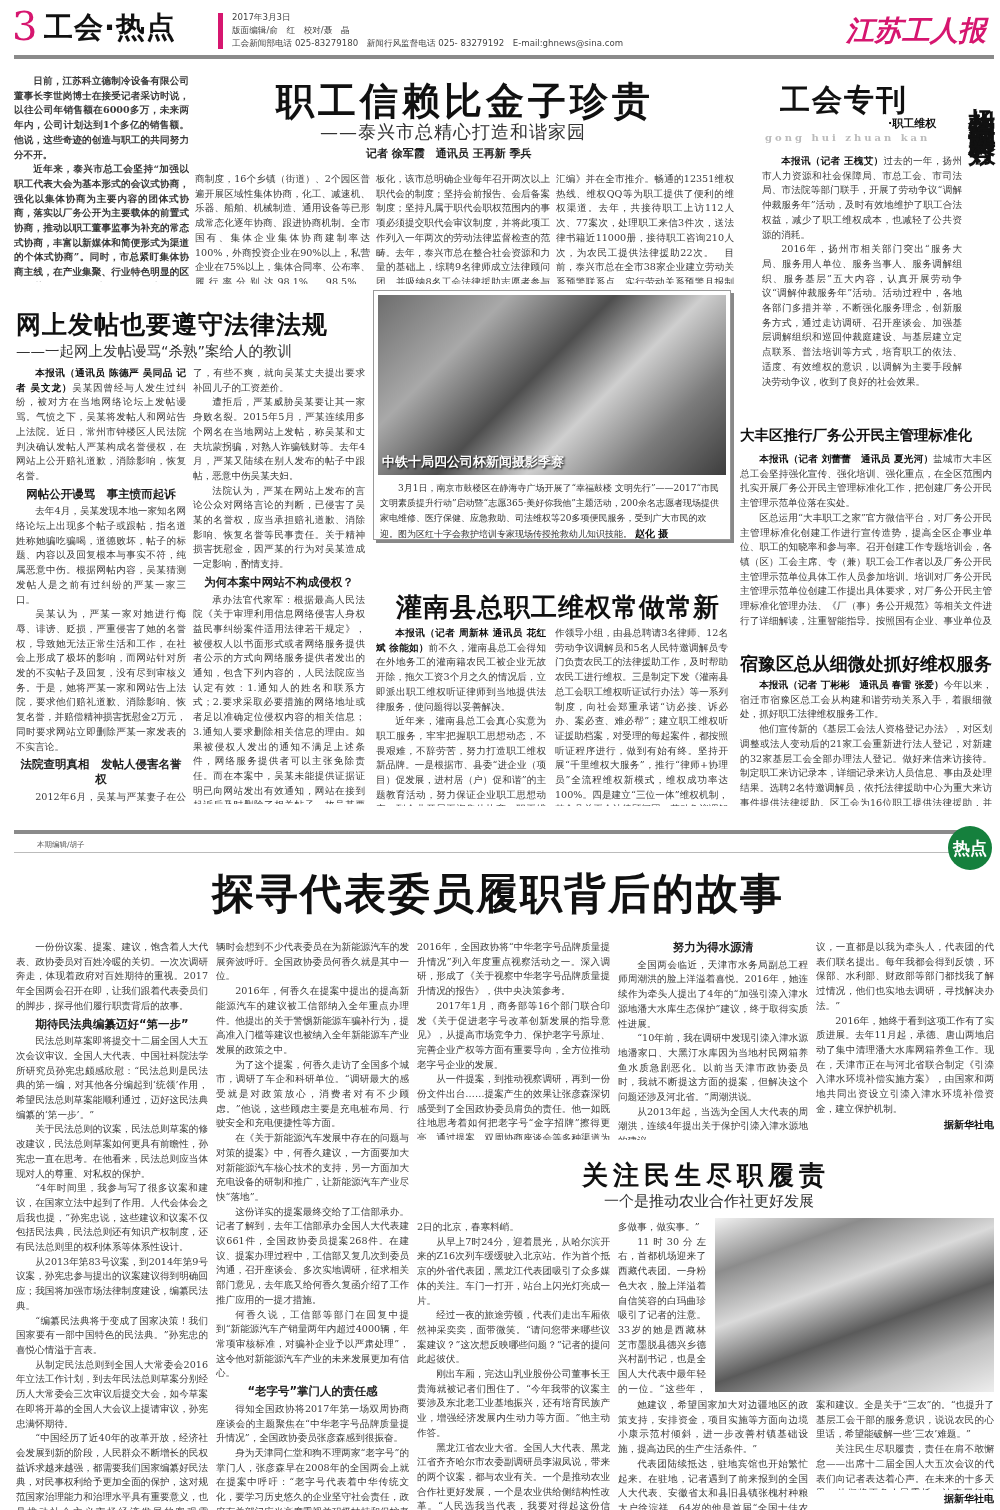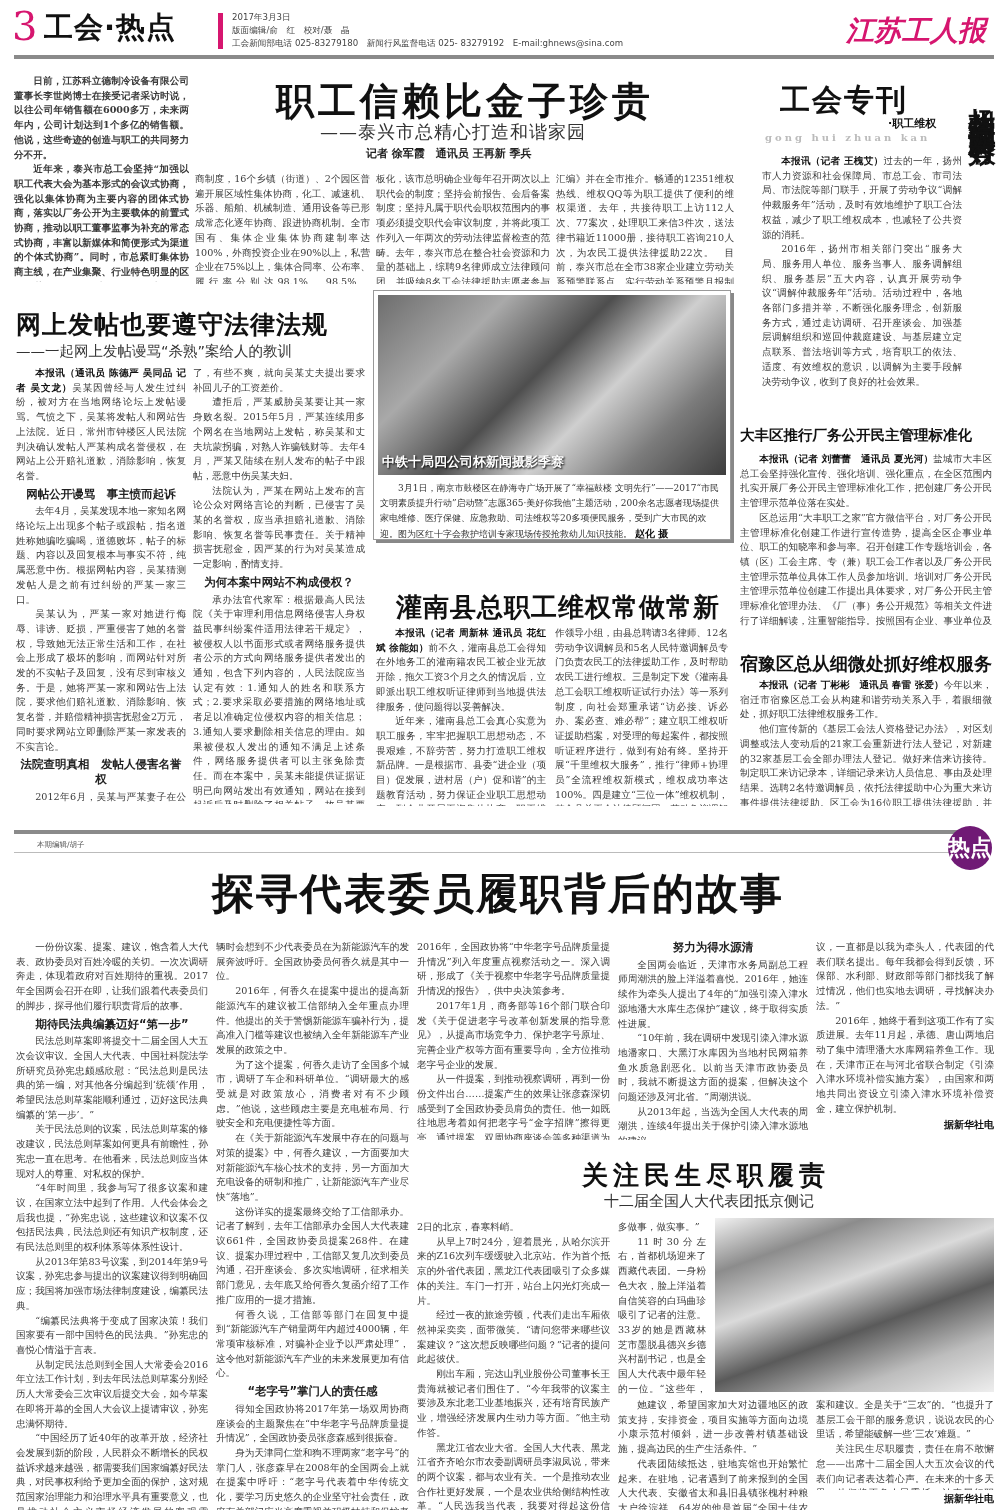--- a/index.html
+++ b/index.html
@@ -12,21 +12,21 @@
   .subhead { font-family: "DejaVu Sans", "Liberation Sans", sans-serif; font-weight: bold; font-size: 11.5px; color: #222; text-align: center; margin: 3px 0 3px; text-indent: 0 !important; }
   .rule { background: #8a8a8a; }
   .pagenum { color: #d6166f; font-family: "DejaVu Serif", serif; font-size: 40px; line-height: 40px; }
   .section-title { font-family: "DejaVu Sans", sans-serif; font-weight: bold; font-size: 29px; color: #111; letter-spacing: 1px; }
   .pink-bar { background: #d6166f; }
   .meta { font-family: "DejaVu Sans", sans-serif; font-size: 8.6px; color: #444; line-height: 13px; }
   .logo { color: #d6166f; font-family: "DejaVu Serif", serif; font-style: italic; font-weight: bold; font-size: 28px; }
   .photo { background: linear-gradient(135deg,#6d6d6d 0%,#a9a9a9 25%,#4e4e4e 45%,#cfcfcf 62%,#7b7b7b 80%,#3d3d3d 100%); overflow: hidden; }
   .photo-caption-overlay { position: absolute; left: 4px; bottom: 4px; font-family: "DejaVu Sans", sans-serif; font-weight: bold; font-size: 13px; color: #fff; text-shadow: 1px 1px 2px #000; }
   .caption { font-size: 9px; line-height: 15px; color: #333; }
-  .hot-badge { background: #701a75; color: #fff; border-radius: 50%; font-family: "DejaVu Sans", sans-serif; font-weight: bold; font-size: 22px; display: flex; align-items: center; justify-content: center; }
+  .hot-badge { background: #15803d; color: #fff; border-radius: 50%; font-family: "DejaVu Sans", sans-serif; font-weight: bold; font-size: 17px; display: flex; align-items: center; justify-content: center; }
   .vert-title { font-family: "DejaVu Sans", sans-serif; font-weight: bold; font-size: 27px; color: #111; writing-mode: vertical-rl; letter-spacing: 3px; }
   .credit { text-align: right; font-family: "DejaVu Sans", sans-serif; font-weight: bold; font-size: 10px; color: #111; }
   .photo-frame { border: 1px solid #999; box-shadow: 3px 3px 0 #888; background: #fff; }
 </style>
 </head>
 <body>
 
 <div class="abs pagenum" style="left:12px;top:6px;">3</div>
 <div class="abs section-title" style="left:44px;top:8px;">工会·热点</div>
 <div class="abs pink-bar" style="left:218px;top:13px;width:5px;height:36px;"></div>
@@ -162,21 +162,21 @@
 </div>
 
 <div class="abs body-text" style="left:816px;top:940px;width:178px;height:178px;">
   <p style="text-indent:0">议，一直都是以我为牵头人，代表团的代表们联名提出。每年我都会得到反馈，环保部、水利部、财政部等部门都找我了解过情况，他们也实地去调研，寻找解决办法。”</p>
   <p>2016年，她终于看到这项工作有了实质进展。去年11月起，承德、唐山两地启动了集中清理潘大水库网箱养鱼工作。现在，天津市正在与河北省联合制定《引滦入津水环境补偿实施方案》，由国家和两地共同出资设立引滦入津水环境补偿资金，建立保护机制。</p>
   <p>“这个事情涉及天津、河北两地的众多人口，出台方案的确还需要一些时间，这就需要我们人大代表不断地把人民的心声传递给国家。”看到如今的变化，周潮洪很激动：“作为全国人大代表，为老百姓做点实在的事情，这是我应尽的职责。”</p>
 </div>
 <div class="abs credit" style="left:816px;top:1118px;width:178px;">据新华社电</div>
 
 <div class="abs hd-sans" style="left:582px;top:1158px;font-size:26px;letter-spacing:5px;">关注民生尽职履责</div>
-<div class="abs" style="left:604px;top:1192px;font-family:'DejaVu Sans',sans-serif;font-size:15px;color:#333;">十二届全国人大代表团抵京侧记</div>
+<div class="abs" style="left:604px;top:1192px;font-family:'DejaVu Sans',sans-serif;font-size:15px;color:#333;">一个是推动农业合作社更好发展</div>
 
 <div class="abs body-text" style="left:417px;top:1220px;width:193px;height:290px;">
   <p style="text-indent:0">2日的北京，春寒料峭。</p>
   <p>从早上7时24分，迎着晨光，从哈尔滨开来的Z16次列车缓缓驶入北京站。作为首个抵京的外省代表团，黑龙江代表团吸引了众多媒体的关注。车门一打开，站台上闪光灯亮成一片。</p>
   <p>经过一夜的旅途劳顿，代表们走出车厢依然神采奕奕，面带微笑。“请问您带来哪些议案建议？”这次想反映哪些问题？”记者的提问此起彼伏。</p>
   <p>刚出车厢，完达山乳业股份公司董事长王贵海就被记者们围住了。“今年我带的议案主要涉及东北老工业基地振兴，还有培育民族产业，增强经济发展内生动力等方面。”他主动作答。</p>
   <p>黑龙江省农业大省。全国人大代表、黑龙江省齐齐哈尔市农委副调研员李淑凤说，带来的两个议案，都与农业有关。一个是推动农业合作社更好发展，一个是农业供给侧结构性改革。“人民选我当代表，我要对得起这份信任。”</p>
 
 </div>
 

